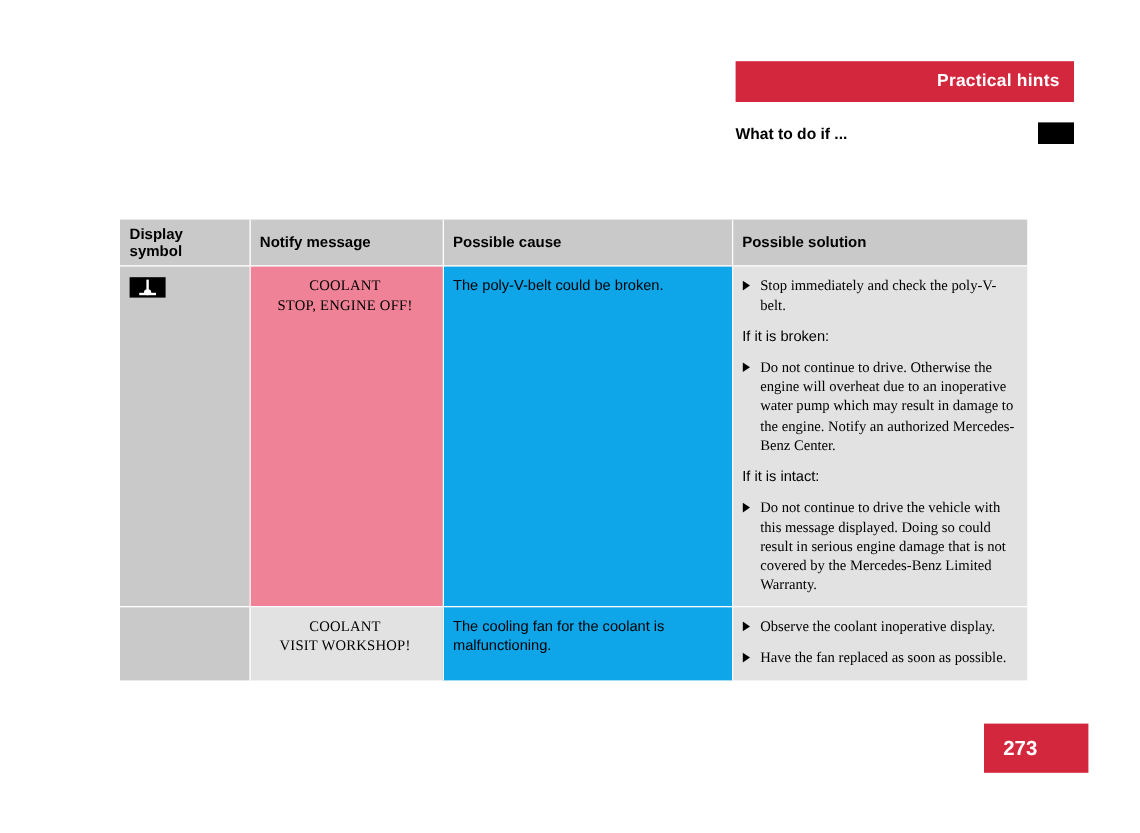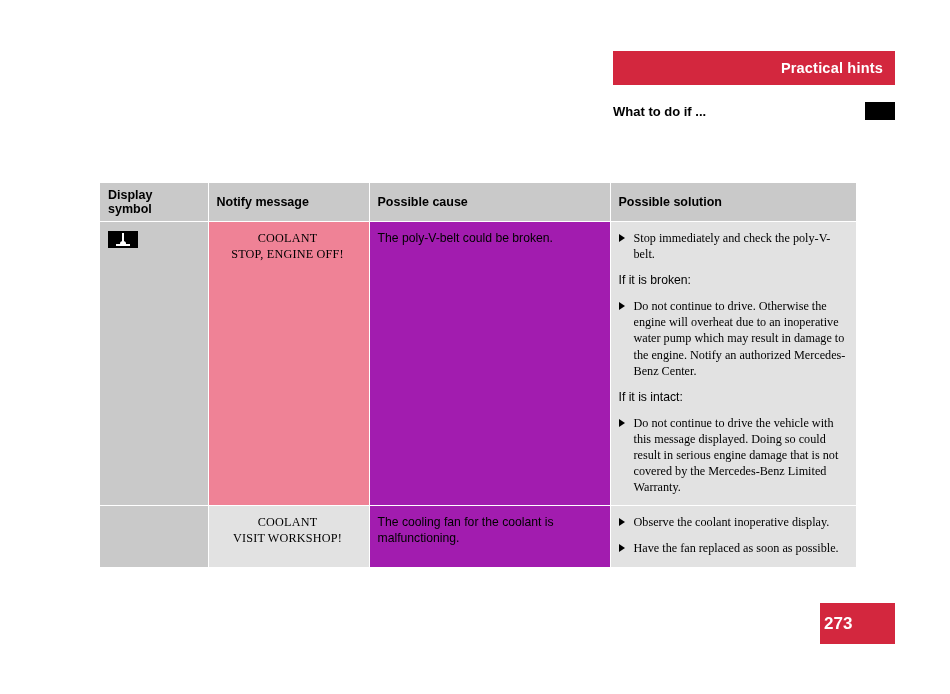--- a/index.html
+++ b/index.html
@@ -96,21 +96,21 @@
     border: 1px solid #ffffff;
     border-left: none;
     border-top: none;
   }
   .table td.last { border-right: none; }
   .table tr.last-row td { border-bottom: none; }
 
   .cell-symbol   { background: #c9c9c9; }
   .cell-msg-red  { background: #ef8296; }
   .cell-msg-gray { background: #e2e2e2; }
-  .cell-cause    { background: #a21caf; }
+  .cell-cause    { background: #0ea5e9; }
   .cell-sol      { background: #e2e2e2; }
 
   .mono {
     font-family: Liberation Serif, serif;
     font-size: 11.5px;
     line-height: 1.45;
     letter-spacing: 0.2px;
     white-space: pre-line;
     text-align: center;
   }
@@ -172,30 +172,30 @@
   .sol-text { flex: 1 1 auto; }
   .sol-note {
     margin-bottom: 10px;
   }
 
   
   .page-number {
     position: absolute;
     left: 820px;
     top: 603px;
-    width: 75px;
+    width: 87px;
     height: 41px;
     background: #d3273e;
     color: #ffffff;
     font-size: 17px;
     font-weight: bold;
     display: flex;
     align-items: center;
     justify-content: flex-start;
-    padding-left: 4px;
+    padding-left: 16px;
     box-sizing: border-box;
   }
 </style>
 </head>
 <body>
 
 <div class="header-block">
   <div class="header-bar">
     <span class="header-bar-title">Practical hints</span>
   </div>

